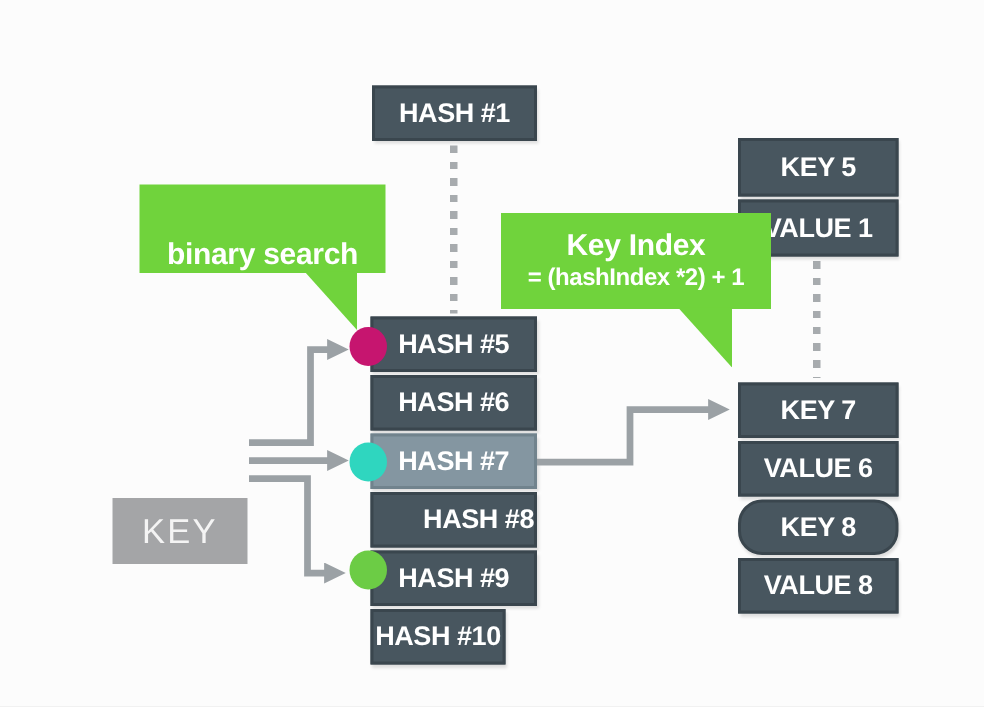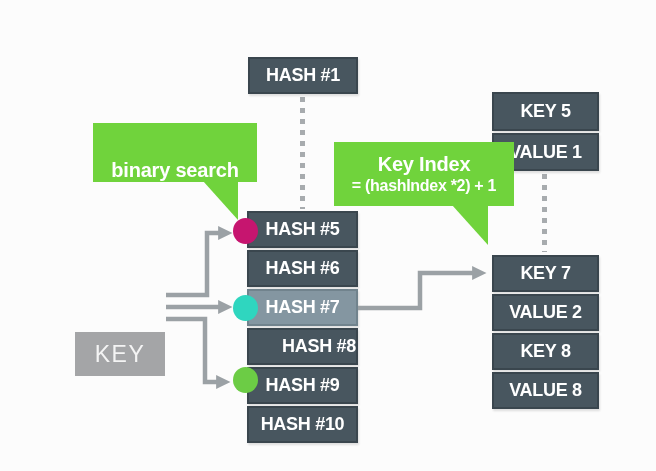--- a/index.html
+++ b/index.html
@@ -77,38 +77,38 @@
   </div>
   <div class="box highlight" style="left:247px;top:289px;width:111px;height:37px;">
     <span>HASH #7</span>
   </div>
   <div class="box" style="left:247px;top:328px;width:111px;height:37px;justify-content:flex-end;">
     <span>HASH #8</span>
   </div>
   <div class="box" style="left:247px;top:367px;width:111px;height:37px;">
     <span>HASH #9</span>
   </div>
-  <div class="box" style="left:247px;top:406px;width:111px;height:37px;">
+  <div class="box" style="left:247px;top:406px;width:90px;height:37px;">
     <span>HASH #10</span>
   </div>
 
   <div class="box" style="left:492px;top:92px;width:107px;height:39px;">
     <span>KEY 5</span>
   </div>
   <div class="box" style="left:492px;top:133px;width:107px;height:38px;">
     <span>VALUE 1</span>
   </div>
 
   <div class="box" style="left:492px;top:255px;width:107px;height:37px;">
     <span>KEY 7</span>
   </div>
   <div class="box" style="left:492px;top:294px;width:107px;height:37px;">
-    <span>VALUE 2</span>
+    <span>VALUE 6</span>
   </div>
-  <div class="box" style="left:492px;top:333px;width:107px;height:37px;">
+  <div class="box" style="left:492px;top:333px;width:107px;height:37px;border-radius:16px;">
     <span>KEY 8</span>
   </div>
   <div class="box" style="left:492px;top:372px;width:107px;height:37px;">
     <span>VALUE 8</span>
   </div>
 
   <div id="key-box">
     <span>KEY</span>
   </div>
 

